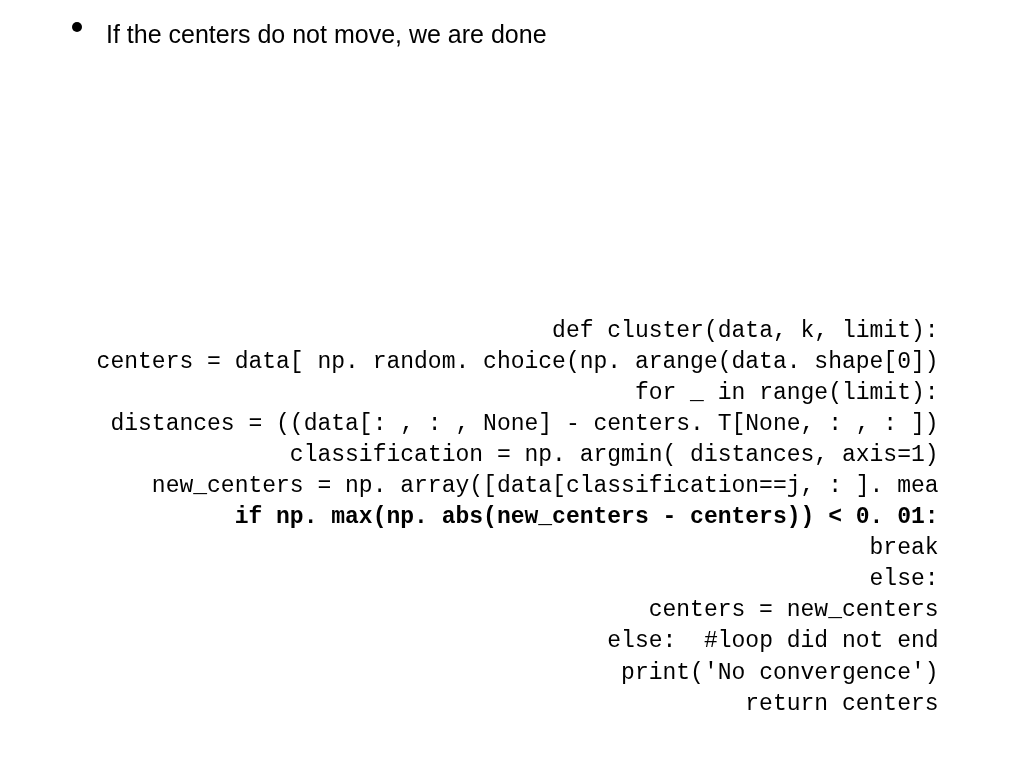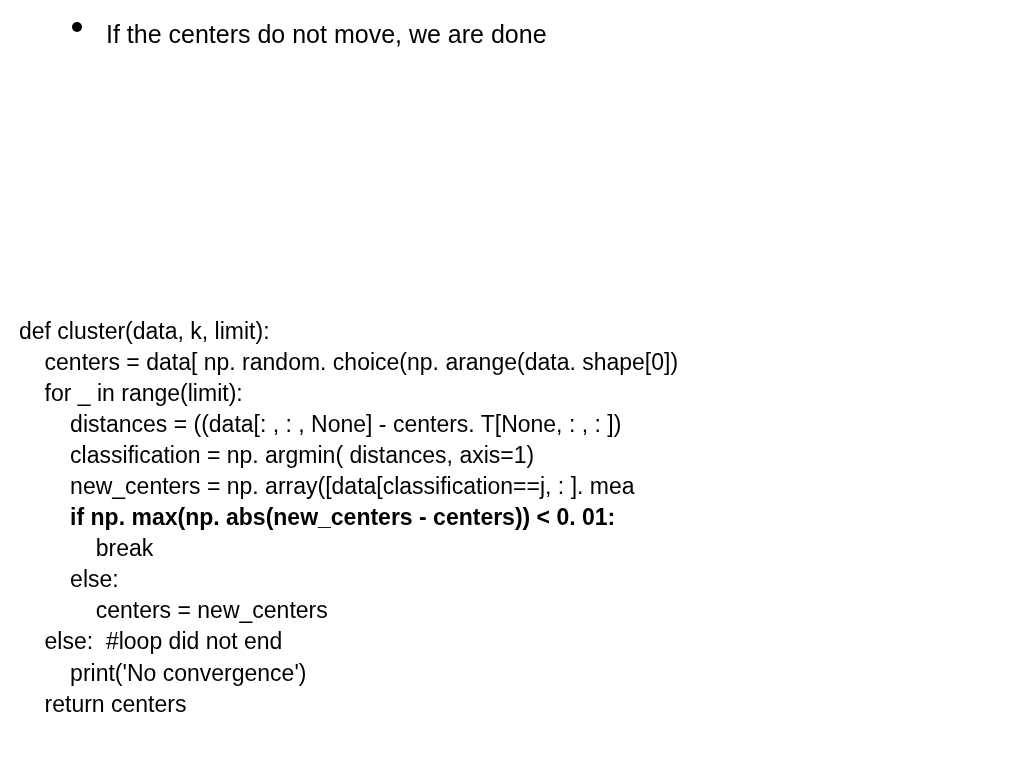--- a/index.html
+++ b/index.html
@@ -9,20 +9,21 @@
     height: 768px;
     background: #ffffff;
     font-family: Arial, Helvetica, sans-serif;
     overflow: hidden;
   }
   .slide {
     position: relative;
     width: 1024px;
     height: 768px;
     box-sizing: border-box;
+    text-align: right;
   }
   .bullet-row {
     position: absolute;
     top: 18px;
     left: 72px;
     display: flex;
     align-items: flex-start;
   }
   .bullet-dot {
     width: 10px;
@@ -35,26 +36,25 @@
   }
   .bullet-text {
     font-size: 25px;
     color: #000;
     line-height: 1.3;
   }
   .code-block {
     position: absolute;
     top: 316px;
     left: 0px;
-    font-family: Liberation Sans, sans-serif;
+    font-family: Liberation Mono, monospace;
     font-size: 23px;
     line-height: 1.35;
     white-space: pre;
     color: #000;
-    margin-left: 19px;
   }
   .code-block .bold { font-weight: bold; }
 </style>
 </head>
 <body>
 
 <div class="slide">
 
   <div class="bullet-row">
     <div class="bullet-dot"></div>

